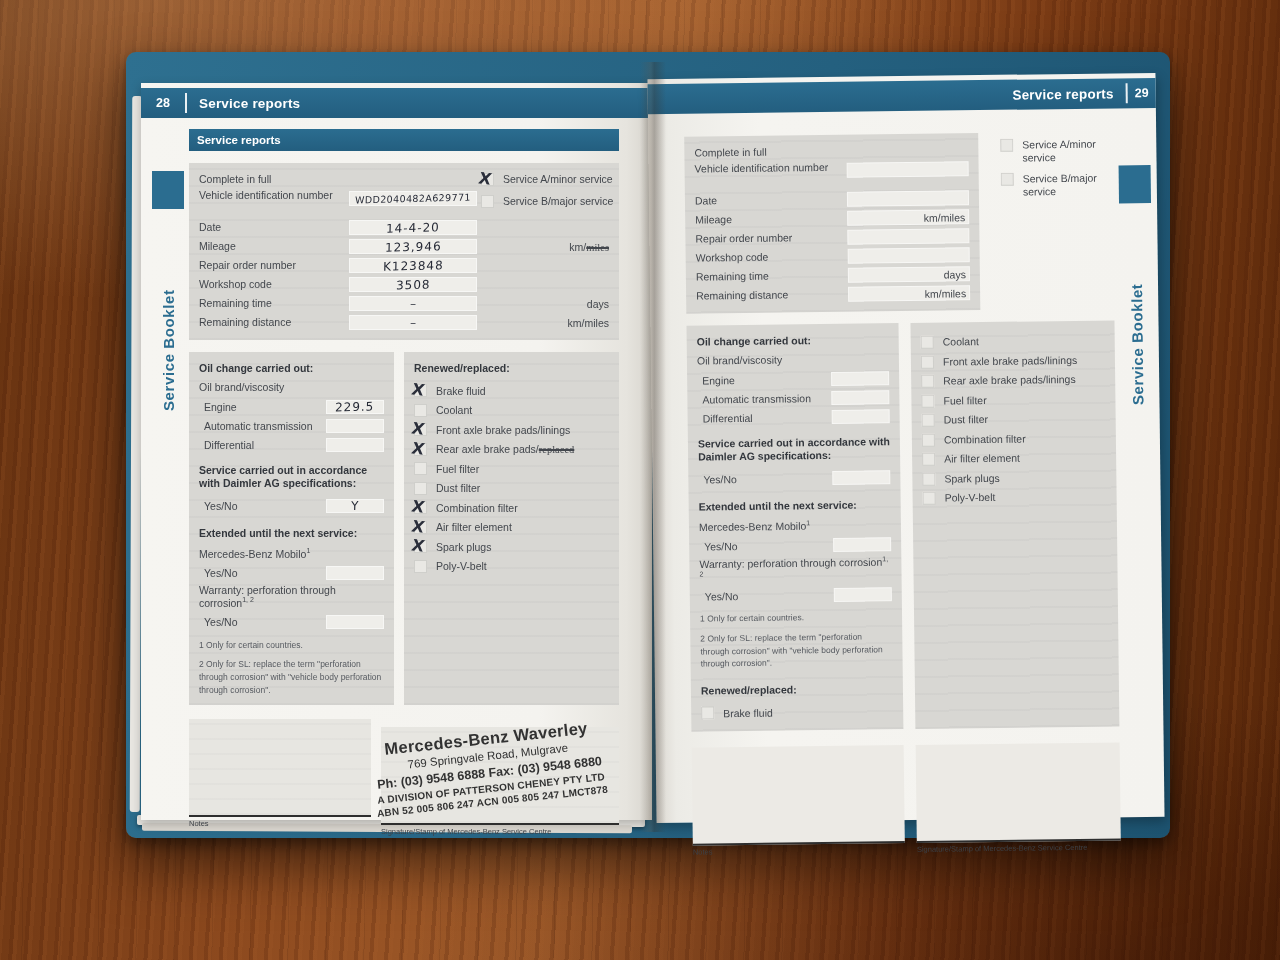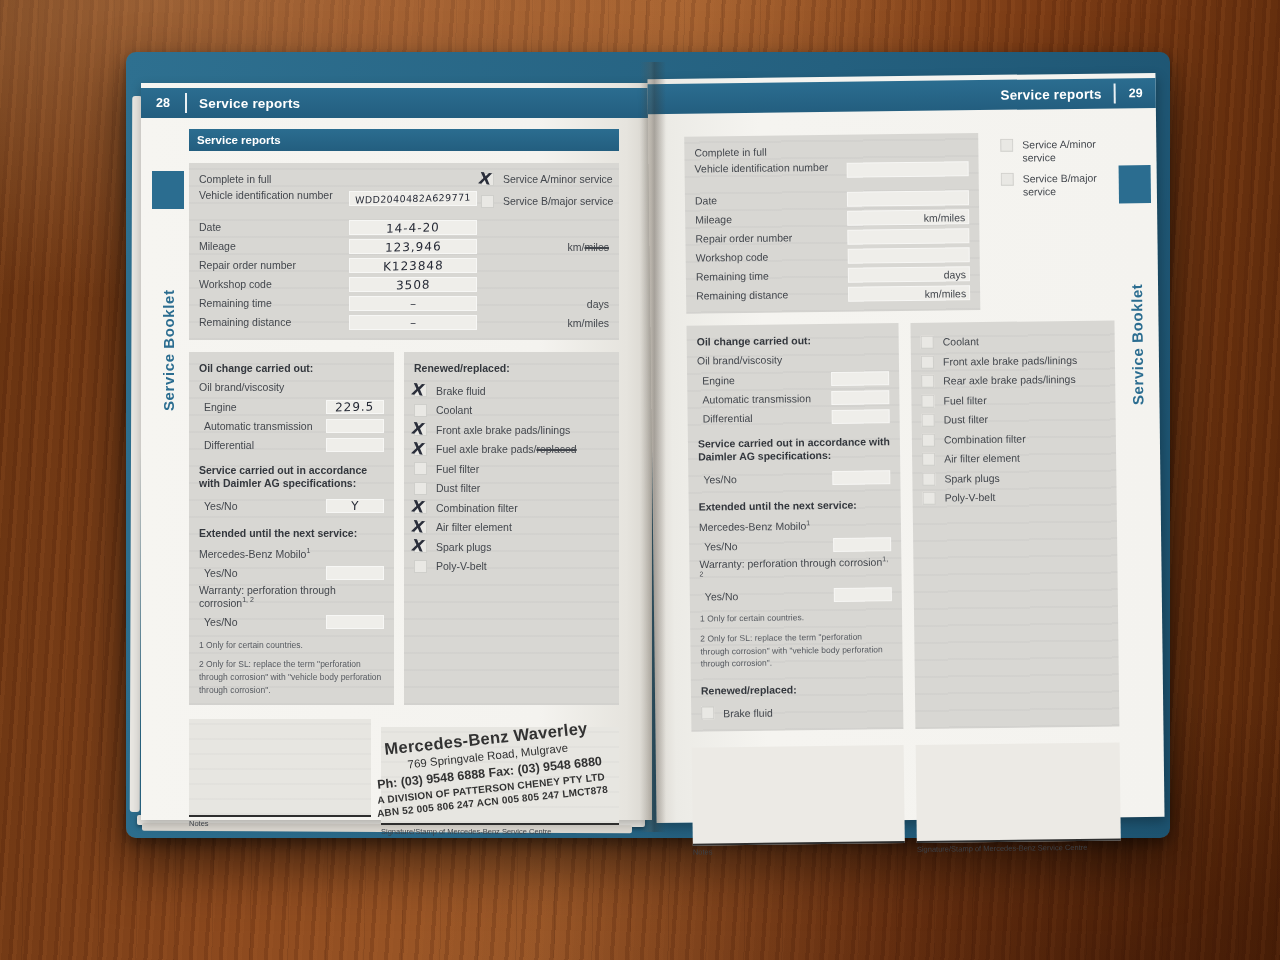--- a/index.html
+++ b/index.html
@@ -96,21 +96,21 @@
   .box-wrap { position:relative; }
   .box { height:98px; background:#e7e6e1; border-bottom:2px solid #2e2e2e; overflow:visible; position:relative;
     background-image:repeating-linear-gradient(0deg, rgba(110,112,120,.04) 0 2px, transparent 2px 15px);}
   .cap { font-size:7.5px; color:#3c4046; margin-top:2px; }
 
   .hw { font-family:"DejaVu Sans", sans-serif; color:#262a36; display:inline-block;
     transform:rotate(-1.5deg) skewX(-3deg); font-size:12px; letter-spacing:1px; }
   .hw-sm { font-size:9.5px; letter-spacing:.4px; }
   .mark { position:absolute; left:-2px; top:-4px; font-size:16px; font-weight:600; color:#2a2e3a;
     transform:rotate(7deg) skewX(-6deg); font-family:"DejaVu Sans", sans-serif; pointer-events:none; }
-  .strike { text-decoration:line-through; text-decoration-thickness:1.5px; }
+  .strike { text-decoration:line-through; text-decoration-thickness:1.5px;font-family:Liberation Serif, serif; }
   sup { font-size:7px; }
 
   .stamp { width:260px; margin-left:-22px; margin-top:8px; text-align:center; color:#323232;
     transform:rotate(-6deg); line-height:1.35; }
   .stamp .s1 { font-size:16.5px; font-weight:600; letter-spacing:.3px; }
   .stamp .s2 { font-size:11.5px; }
   .stamp .s3 { font-size:12.5px; font-weight:600; }
   .stamp .s4 { font-size:10px; font-weight:700; letter-spacing:.2px; }
   .stamp .s5 { font-size:10px; font-weight:700; letter-spacing:.2px; }
 </style>
@@ -253,21 +253,21 @@
           <span class="txt">Coolant</span>
         </div>
         <div class="chk">
           <span class="cbx"></span>
           <span class="mark" style="top:-1px;">X</span>
           <span class="txt">Front axle brake pads/linings</span>
         </div>
         <div class="chk">
           <span class="cbx"></span>
           <span class="mark" style="top:-1px;">X</span>
-          <span class="txt"><span>Fuel axle brake pads/</span><span class="strike">replaced</span></span>
+          <span class="txt"><span>Rear axle brake pads/</span><span class="strike">replaced</span></span>
         </div>
         <div class="chk">
           <span class="cbx"></span>
           <span class="txt">Fuel filter</span>
         </div>
         <div class="chk">
           <span class="cbx"></span>
           <span class="txt">Dust filter</span>
         </div>
         <div class="chk">
@@ -310,21 +310,21 @@
         <div class="cap">Signature/Stamp of Mercedes-Benz Service Centre</div>
       </div>
     </div>
   </div>
 </div>
 
 <div class="page page-right">
   <div class="hdr hdr-right">
     <div class="ttl">Service reports</div>
     <div class="div"></div>
-    <div class="num" style="width:40px;">29</div>
+    <div class="num" style="width:28px;">29</div>
   </div>
 
   <div class="tab" style="right:4px; top:92px;">
     <div class="tab-block"></div>
     <div class="tab-text">Service Booklet</div>
   </div>
 
   <div class="content" style="left:36px; top:58px; width:428px;">
     <div style="position:relative;">
       <div class="panel" style="width:294px;">

